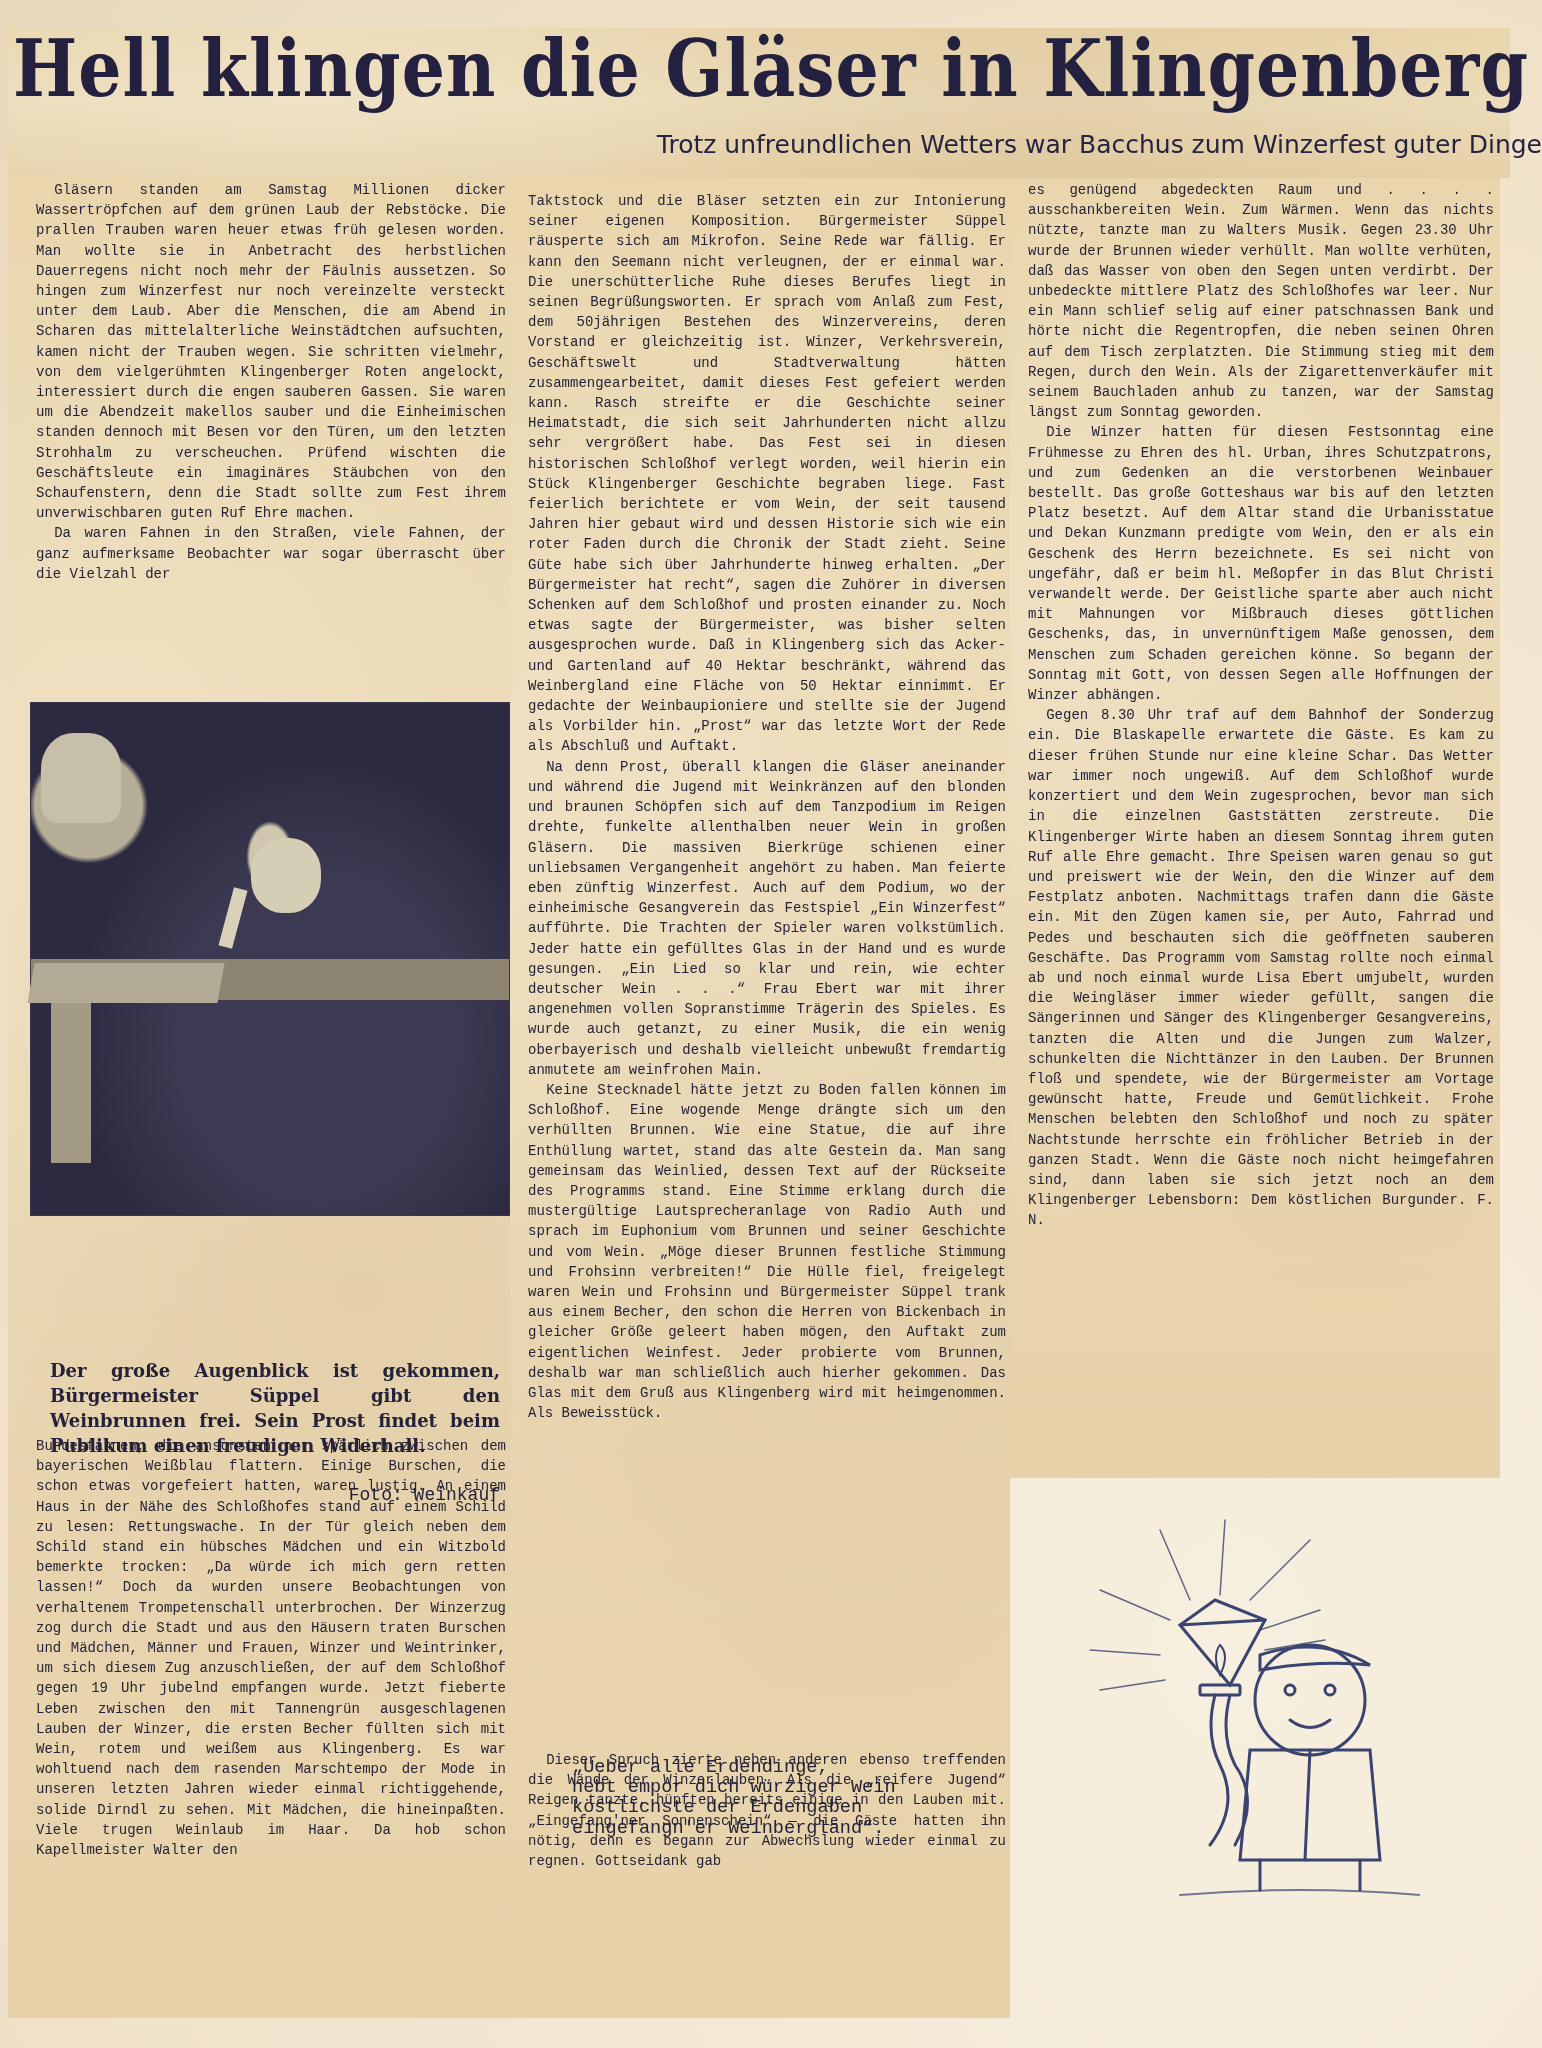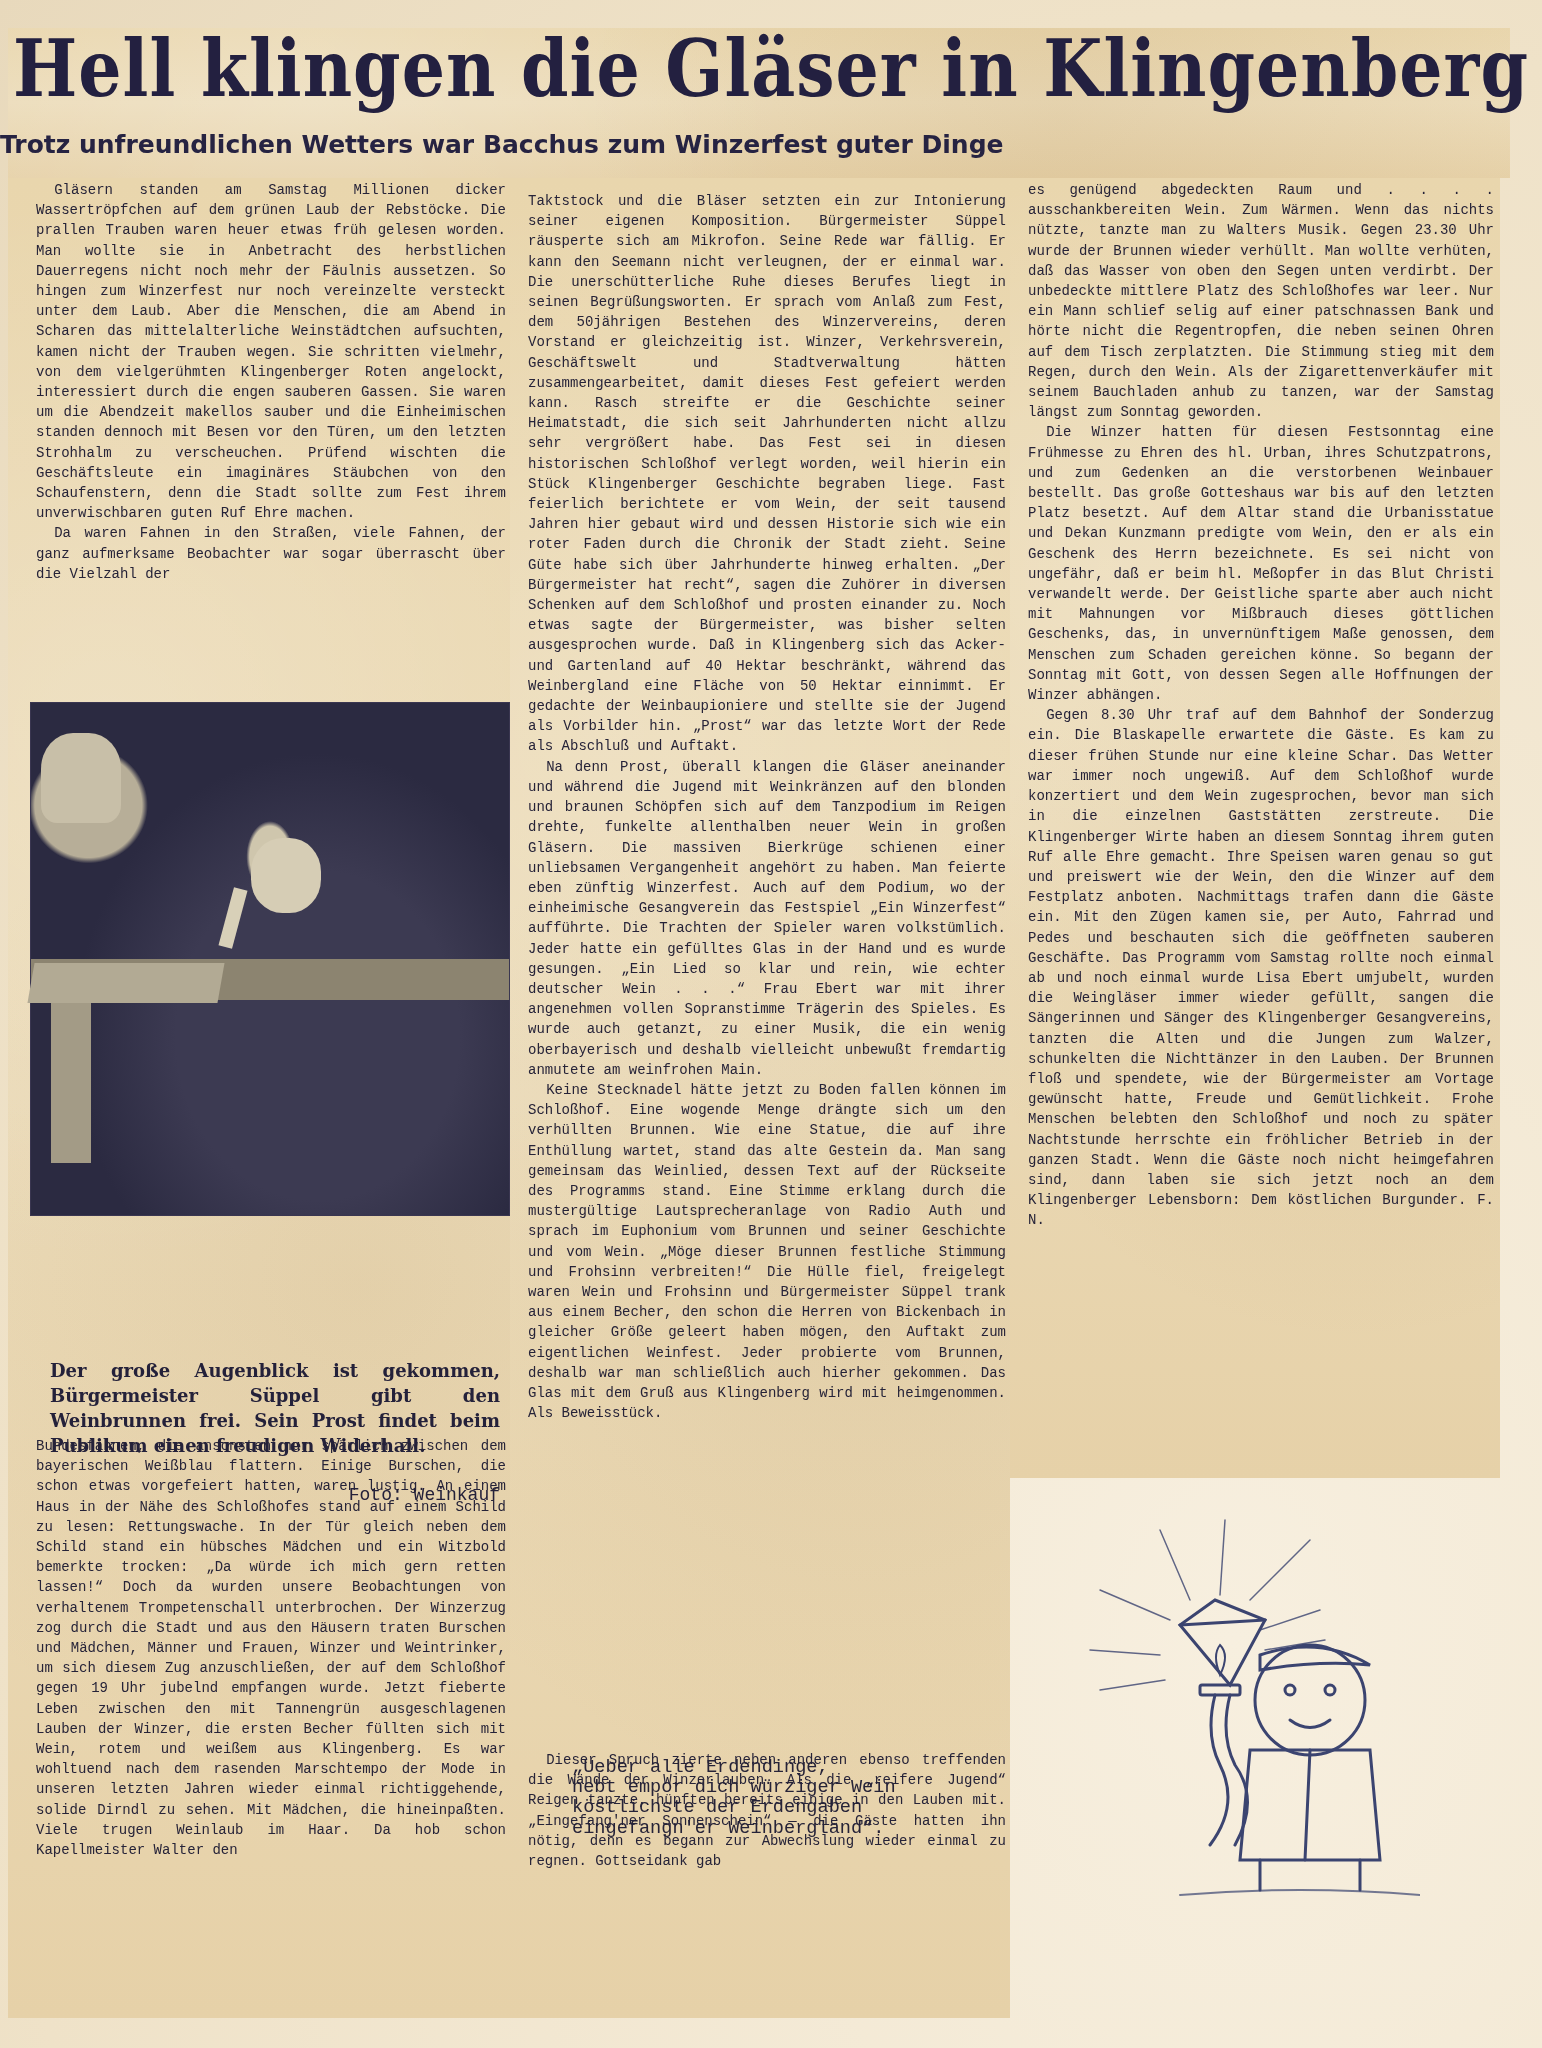--- a/index.html
+++ b/index.html
@@ -21,22 +21,22 @@
   .clip-left { left:8px; top:178px; width:502px; height:1840px; }
   .clip-mid { left:510px; top:178px; width:500px; height:1840px; }
   .clip-right { left:1010px; top:178px; width:490px; height:1300px; }
 
   .headline {
     position:absolute; left:0; top:28px; width:1542px; text-align:center;
     font-family:"DejaVu Serif", serif; font-weight:bold;
     font-size:68px; letter-spacing:1px; color:#232040; transform:scaleY(1.15);
   }
   .subhead {
-    position:absolute; left:0; top:130px; width:1542px; text-align:left;
-    font-family:"DejaVu Sans", sans-serif; font-weight:bold;
+    position:absolute; left:0; top:130px; width:1542px; text-align:right;
+    font-family:"DejaVu Sans", sans-serif; font-weight:normal;
     font-size:25px; color:#262342;
   }
   .col {
     position:absolute; font-family:"Liberation Mono", "DejaVu Sans Mono", monospace;
     font-size:14px; line-height:20.2px; color:#262338; text-align:justify;
   }
   .col p { margin:0; text-indent:1.3em; }
   .col p.noindent { text-indent:0; }
   .col-left-a { left:36px; top:180px; width:470px; }
   .col-left-b { left:36px; top:1436px; width:470px; }

